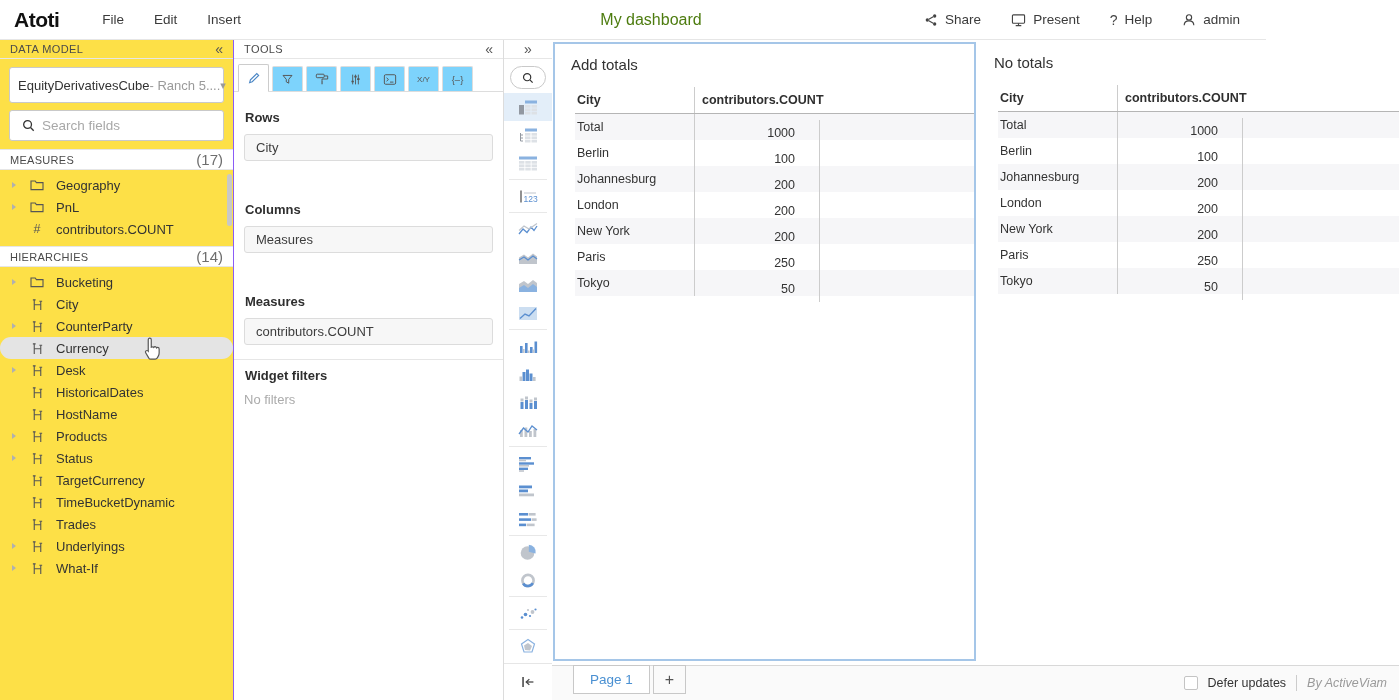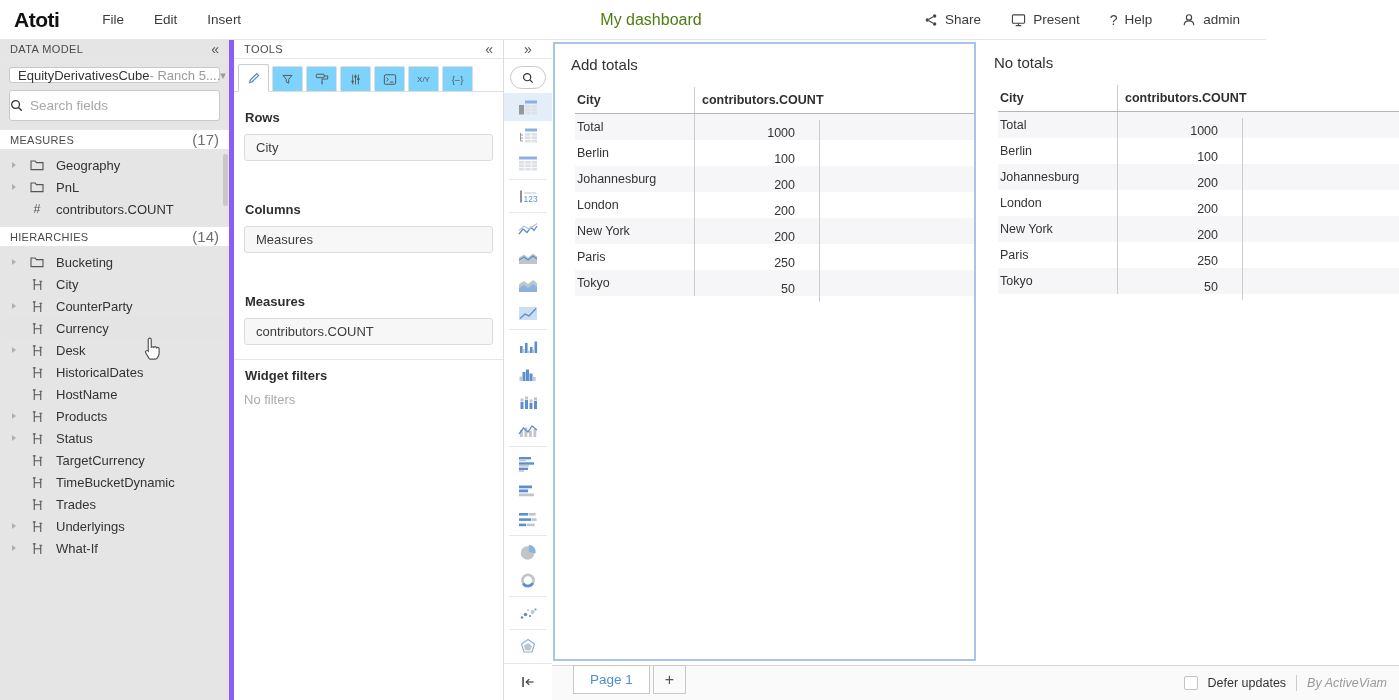--- a/index.html
+++ b/index.html
@@ -16,29 +16,29 @@
   .tb-actions { margin-left:auto; display:flex; align-items:center; gap:6px; padding-right:14px; }
   .tb-action { display:flex; align-items:center; gap:7px; font-size:13.5px; color:#3b3b3b; padding:0 12px; height:40px; }
 
   
   .panel-header { height:19px; display:flex; align-items:center; justify-content:space-between;
     padding:0 10px 0 10px; border-bottom:1px solid #e6e6e6; }
   .panel-header .ph-label { font-size:11px; color:#4a4a4a; letter-spacing:.4px; }
   .collapse-glyph { font-size:14px; color:#555; line-height:1; cursor:pointer; }
 
   
-  .data-panel { position:absolute; left:0; top:40px; width:234px; height:660px; background:#e5e5e5;
-    border-right:5px solid #8b5cf6; }
-  .cube-select { margin:8px 9px 7px 9px; height:16px; border:1px solid #c9c9c9; border-radius:3px;
+  .data-panel { position:absolute; left:0; top:40px; width:234px; height:660px; background:#fde047;
+    border-right:1px solid #8b5cf6; }
+  .cube-select { margin:8px 9px 7px 9px; height:36px; border:1px solid #c9c9c9; border-radius:3px;
     display:flex; align-items:center; padding:0 8px; font-size:13px; background:#fff; cursor:pointer; }
   .cube-name { color:#333; white-space:nowrap; }
   .cube-suffix { color:#9a9a9a; white-space:nowrap; }
   .cube-chev { margin-left:auto; color:#9a9a9a; font-size:11px; }
   .search-box { margin:0 9px 8px 9px; height:31px; border:1px solid #c9c9c9; border-radius:3px;
-    display:flex; align-items:center; padding:0 0; gap:7px; background:#fff; }
+    display:flex; align-items:center; padding:0 12px; gap:7px; background:#fff; }
   .search-box input { border:none; outline:none; font-size:13.5px; width:170px; color:#333;
     font-family:"Liberation Sans", sans-serif; }
   .search-box input::placeholder { color:#a8a8a8; }
   .section-row { height:21px; border-top:1px solid #e6e6e6; border-bottom:1px solid #e6e6e6;
     display:flex; align-items:center; justify-content:space-between; padding:0 10px; background:#fff; }
   .section-row .sec-label { font-size:11px; color:#4a4a4a; letter-spacing:.3px; }
   .section-row .sec-count { font-size:15px; color:#6e6e6e; }
   .tree { position:relative; padding:4px 0 6px 0; }
   .tree-row { height:22px; display:flex; align-items:center; padding-left:10px; gap:12px; font-size:13px; color:#333; cursor:pointer; }
   .tree-row.highlight { background:#e4e4e4;border-radius:11px; }

